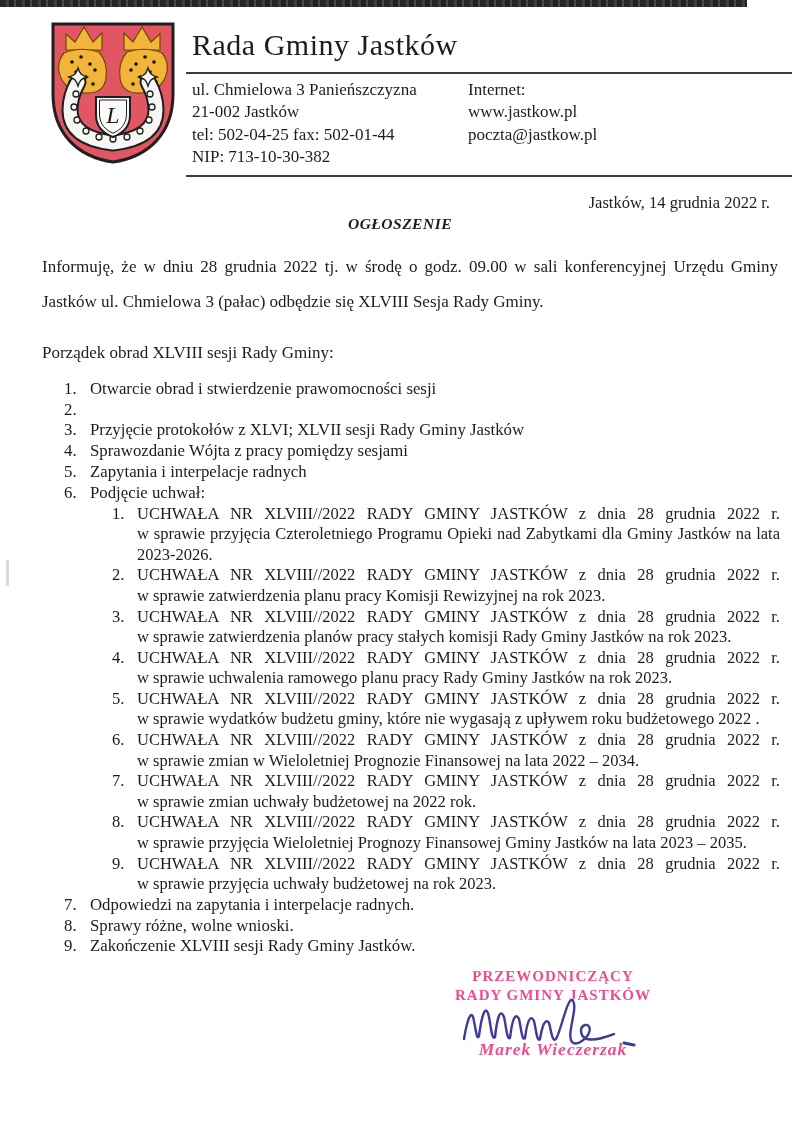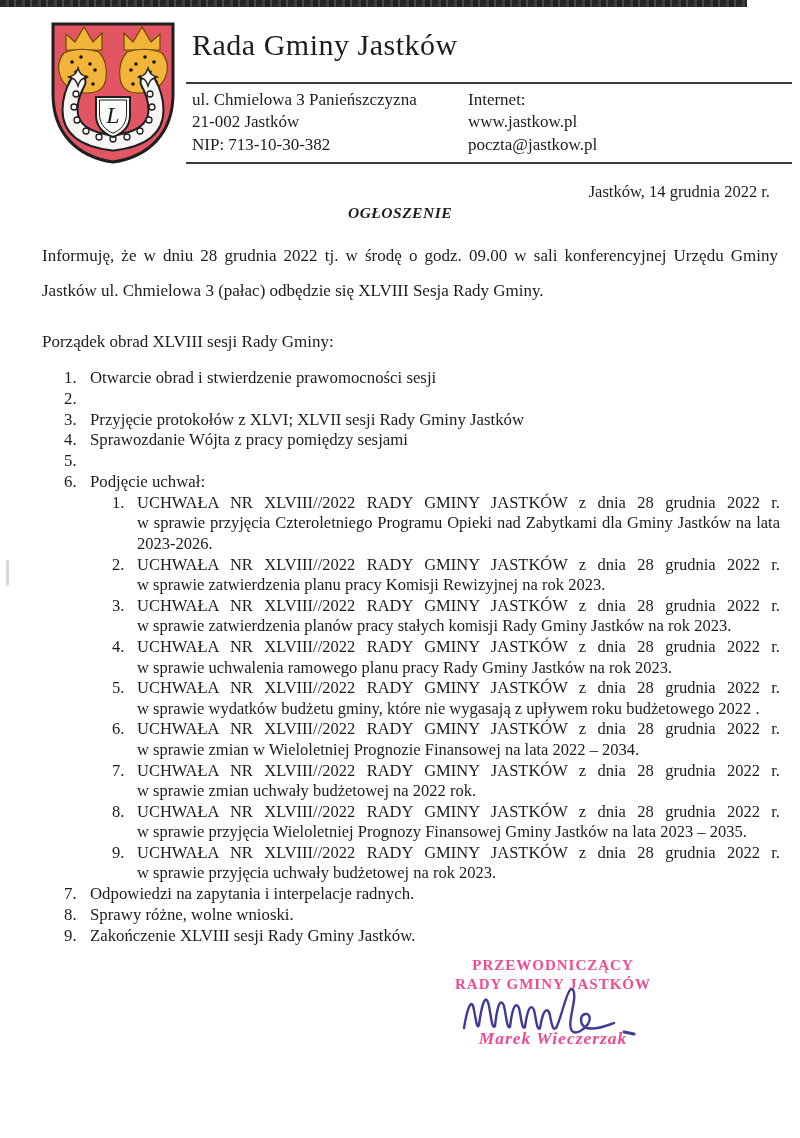--- a/index.html
+++ b/index.html
@@ -14,21 +14,21 @@
   
   .scan-strip{
     position:absolute;top:0;left:0;width:747px;height:7px;
     background:repeating-linear-gradient(90deg,#151515 0 6px,#2e2e2e 6px 9px,#101010 9px 14px,#3a3a3a 14px 16px);
     opacity:.92;
   }
   
   .header{display:flex;margin:20px 0 0 48px;}
   .crest{width:130px;height:146px;flex:0 0 auto;}
   .header-right{margin-left:8px;width:606px;}
-  .org-name{font-size:30px;letter-spacing:.5px;margin:8px 0 20px 6px;font-weight:400;}
+  .org-name{font-size:30px;letter-spacing:.5px;margin:8px 0 10px 6px;font-weight:400;}
   .rule{border-top:2px solid #3c3c3c;height:0;}
   .contact-cols{display:flex;padding:5px 0 6px 6px;font-size:17px;line-height:1.32;}
   .addr-col{width:272px;}
   .net-col{margin-left:4px;}
   .addr-line,.net-line{white-space:nowrap;}
   
   .date-line{text-align:right;margin:16px 30px 0 0;font-size:16.5px;}
   .doc-title{text-align:center;font-weight:bold;font-size:15.5px;letter-spacing:.5px;margin-top:2px;font-style:italic;}
   
   .intro{
@@ -123,20 +123,21 @@
       <text x="65" y="103" font-family="Liberation Serif, serif" font-style="italic" font-size="24" text-anchor="middle" fill="#1f1f1f">L</text>
     </svg>
 
     <div class="header-right">
       <div class="org-name">Rada Gminy Jastków</div>
       <div class="rule"></div>
       <div class="contact-cols">
         <div class="addr-col">
           <div class="addr-line">ul. Chmielowa 3 Panieńszczyzna</div>
           <div class="addr-line">21-002 Jastków</div>
+          <div class="addr-line">tel: 502-04-25   fax: 502-01-44</div>
           <div class="addr-line">NIP: 713-10-30-382</div>
         </div>
         <div class="net-col">
           <div class="net-line">Internet:</div>
           <div class="net-line">www.jastkow.pl</div>
           <div class="net-line">poczta@jastkow.pl</div>
         </div>
       </div>
       <div class="rule"></div>
     </div>
@@ -159,20 +160,21 @@
     <div class="m-item">
         <span class="m-num">3.</span>
         <span>Przyjęcie protokołów z XLVI; XLVII sesji Rady Gminy Jastków</span>
       </div>
     <div class="m-item">
         <span class="m-num">4.</span>
         <span>Sprawozdanie Wójta z pracy pomiędzy sesjami</span>
       </div>
     <div class="m-item">
         <span class="m-num">5.</span>
+        <span>Zapytania i interpelacje radnych</span>
       </div>
     <div class="m-item">
         <span class="m-num">6.</span>
         <span>Podjęcie uchwał:</span>
       </div>
   </div>
 
   <div class="sub-list">
     <div class="s-item">
         <span class="s-num">1.</span>

